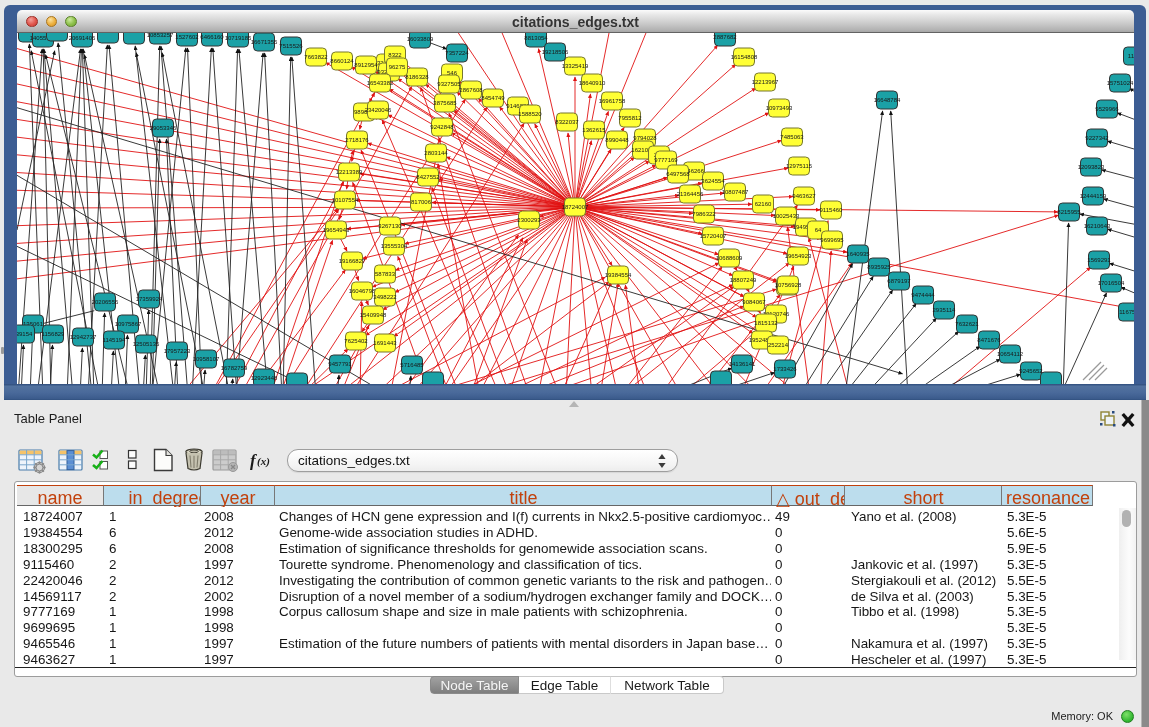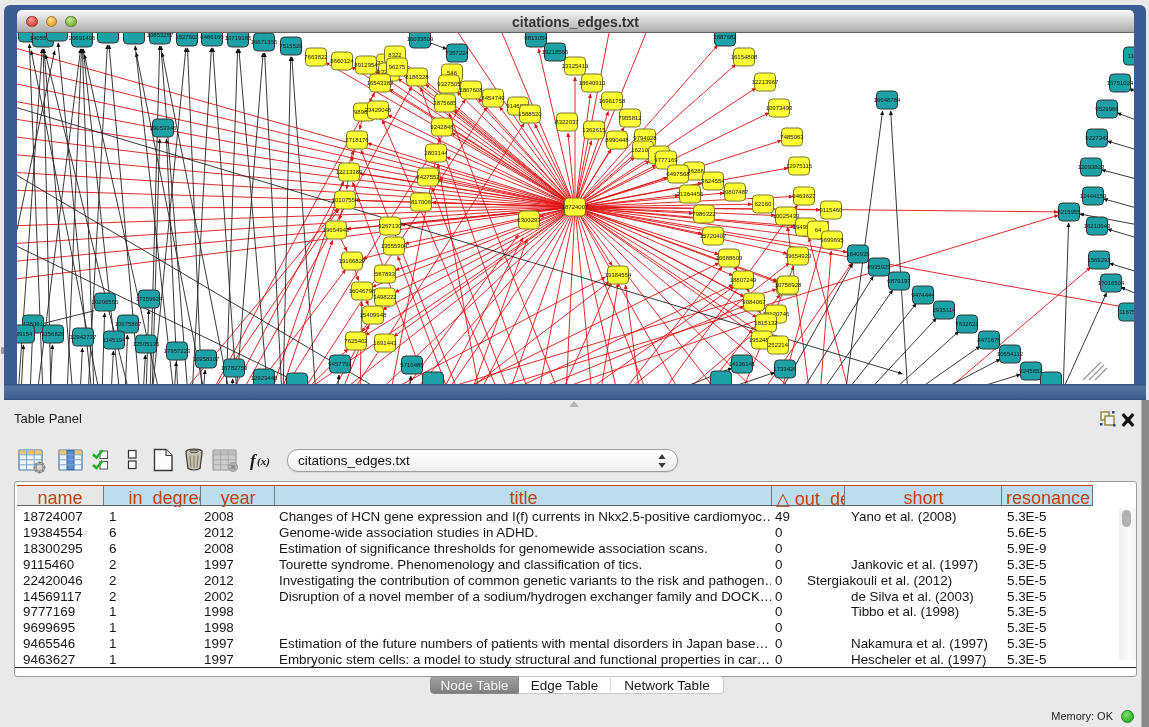--- a/index.html
+++ b/index.html
@@ -710,53 +710,54 @@
 <span style="left:264px;width:492px">Genome-wide association studies in ADHD.</span>
 <span style="left:760px;width:40px">0</span>
 <span style="left:992px;width:90px">5.6E-5</span>
 </div>
 <div class="trow" style="top:58.8px">
 <span style="left:8px;width:80px">18300295</span>
 <span style="left:94px;width:60px">6</span>
 <span style="left:189px;width:60px">2008</span>
 <span style="left:264px;width:492px">Estimation of significance thresholds for genomewide association scans.</span>
 <span style="left:760px;width:40px">0</span>
-<span style="left:992px;width:90px">5.9E-9</span>
+<span style="left:992px;width:90px">5.9E-5</span>
 </div>
 <div class="trow" style="top:74.7px">
 <span style="left:8px;width:80px">9115460</span>
 <span style="left:94px;width:60px">2</span>
 <span style="left:189px;width:60px">1997</span>
 <span style="left:264px;width:492px">Tourette syndrome. Phenomenology and classification of tics.</span>
 <span style="left:760px;width:40px">0</span>
 <span style="left:836px;width:230px">Jankovic et al. (1997)</span>
 <span style="left:992px;width:90px">5.3E-5</span>
 </div>
 <div class="trow" style="top:90.6px">
 <span style="left:8px;width:80px">22420046</span>
 <span style="left:94px;width:60px">2</span>
 <span style="left:189px;width:60px">2012</span>
 <span style="left:264px;width:492px">Investigating the contribution of common genetic variants to the risk and pathogen…</span>
 <span style="left:760px;width:40px">0</span>
-<span style="left:792px;width:230px">Stergiakouli et al. (2012)</span>
+<span style="left:836px;width:230px">Stergiakouli et al. (2012)</span>
 <span style="left:992px;width:90px">5.5E-5</span>
 </div>
 <div class="trow" style="top:106.5px">
 <span style="left:8px;width:80px">14569117</span>
 <span style="left:94px;width:60px">2</span>
 <span style="left:189px;width:60px">2002</span>
 <span style="left:264px;width:492px">Disruption of a novel member of a sodium/hydrogen exchanger family and DOCK…</span>
 <span style="left:760px;width:40px">0</span>
 <span style="left:836px;width:230px">de Silva et al. (2003)</span>
 <span style="left:992px;width:90px">5.3E-5</span>
 </div>
 <div class="trow" style="top:122.4px">
 <span style="left:8px;width:80px">9777169</span>
 <span style="left:94px;width:60px">1</span>
 <span style="left:189px;width:60px">1998</span>
+<span style="left:264px;width:492px">Corpus callosum shape and size in male patients with schizophrenia.</span>
 <span style="left:760px;width:40px">0</span>
 <span style="left:836px;width:230px">Tibbo et al. (1998)</span>
 <span style="left:992px;width:90px">5.3E-5</span>
 </div>
 <div class="trow" style="top:138.3px">
 <span style="left:8px;width:80px">9699695</span>
 <span style="left:94px;width:60px">1</span>
 <span style="left:189px;width:60px">1998</span>
 <span style="left:760px;width:40px">0</span>
 <span style="left:992px;width:90px">5.3E-5</span>
@@ -767,21 +768,20 @@
 <span style="left:189px;width:60px">1997</span>
 <span style="left:264px;width:492px">Estimation of the future numbers of patients with mental disorders in Japan base…</span>
 <span style="left:760px;width:40px">0</span>
 <span style="left:836px;width:230px">Nakamura et al. (1997)</span>
 <span style="left:992px;width:90px">5.3E-5</span>
 </div>
 <div class="trow" style="top:170.1px">
 <span style="left:8px;width:80px">9463627</span>
 <span style="left:94px;width:60px">1</span>
 <span style="left:189px;width:60px">1997</span>
-<span style="left:264px;width:492px">Embryonic stem cells: a model to study structural and functional properties in car…</span>
 <span style="left:760px;width:40px">0</span>
 <span style="left:836px;width:230px">Hescheler et al. (1997)</span>
 <span style="left:992px;width:90px">5.3E-5</span>
 </div>
   <div style="position:absolute;left:0;right:0;top:185px;border-top:1px solid #222"></div>
   <div style="position:absolute;left:1104px;top:26px;width:17px;height:152px;background:linear-gradient(90deg,#efefef,#fcfcfc 60%,#f2f2f2)"></div>
   <div style="position:absolute;left:1107px;top:28px;width:9px;height:17px;border-radius:5px;background:#b2b2b2"></div>
 </div>
 <div class="tabs">
   <div class="seg" style="left:0;width:89px;background:linear-gradient(180deg,#a2a2a2,#7e7e7e);color:#f5f5f5;border-radius:4px 0 0 4px;border:1px solid #8a8a8a">Node Table</div>

